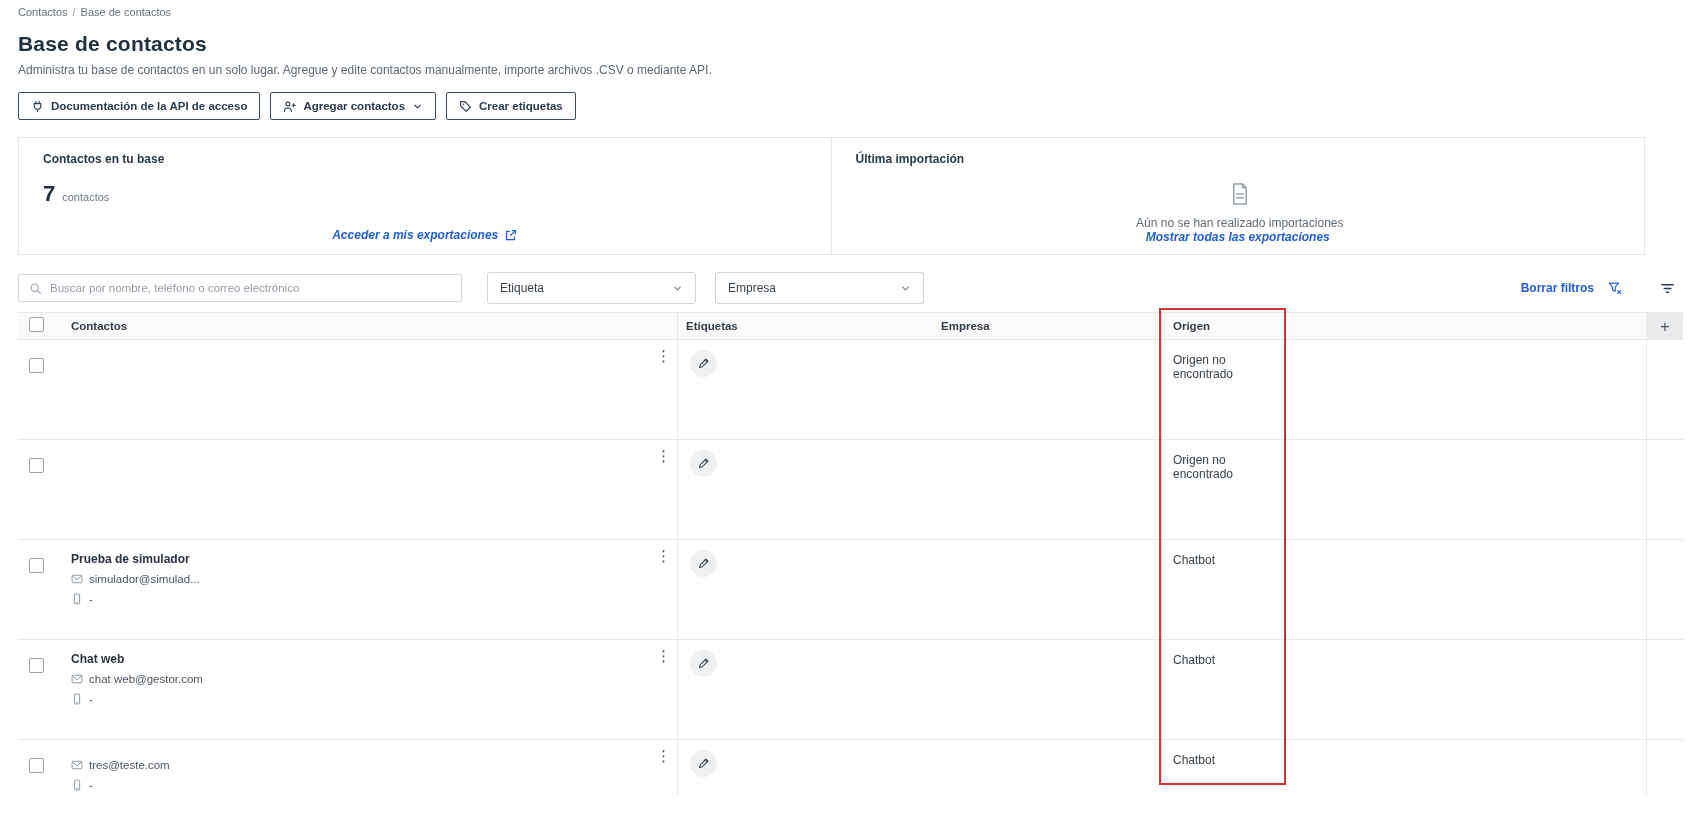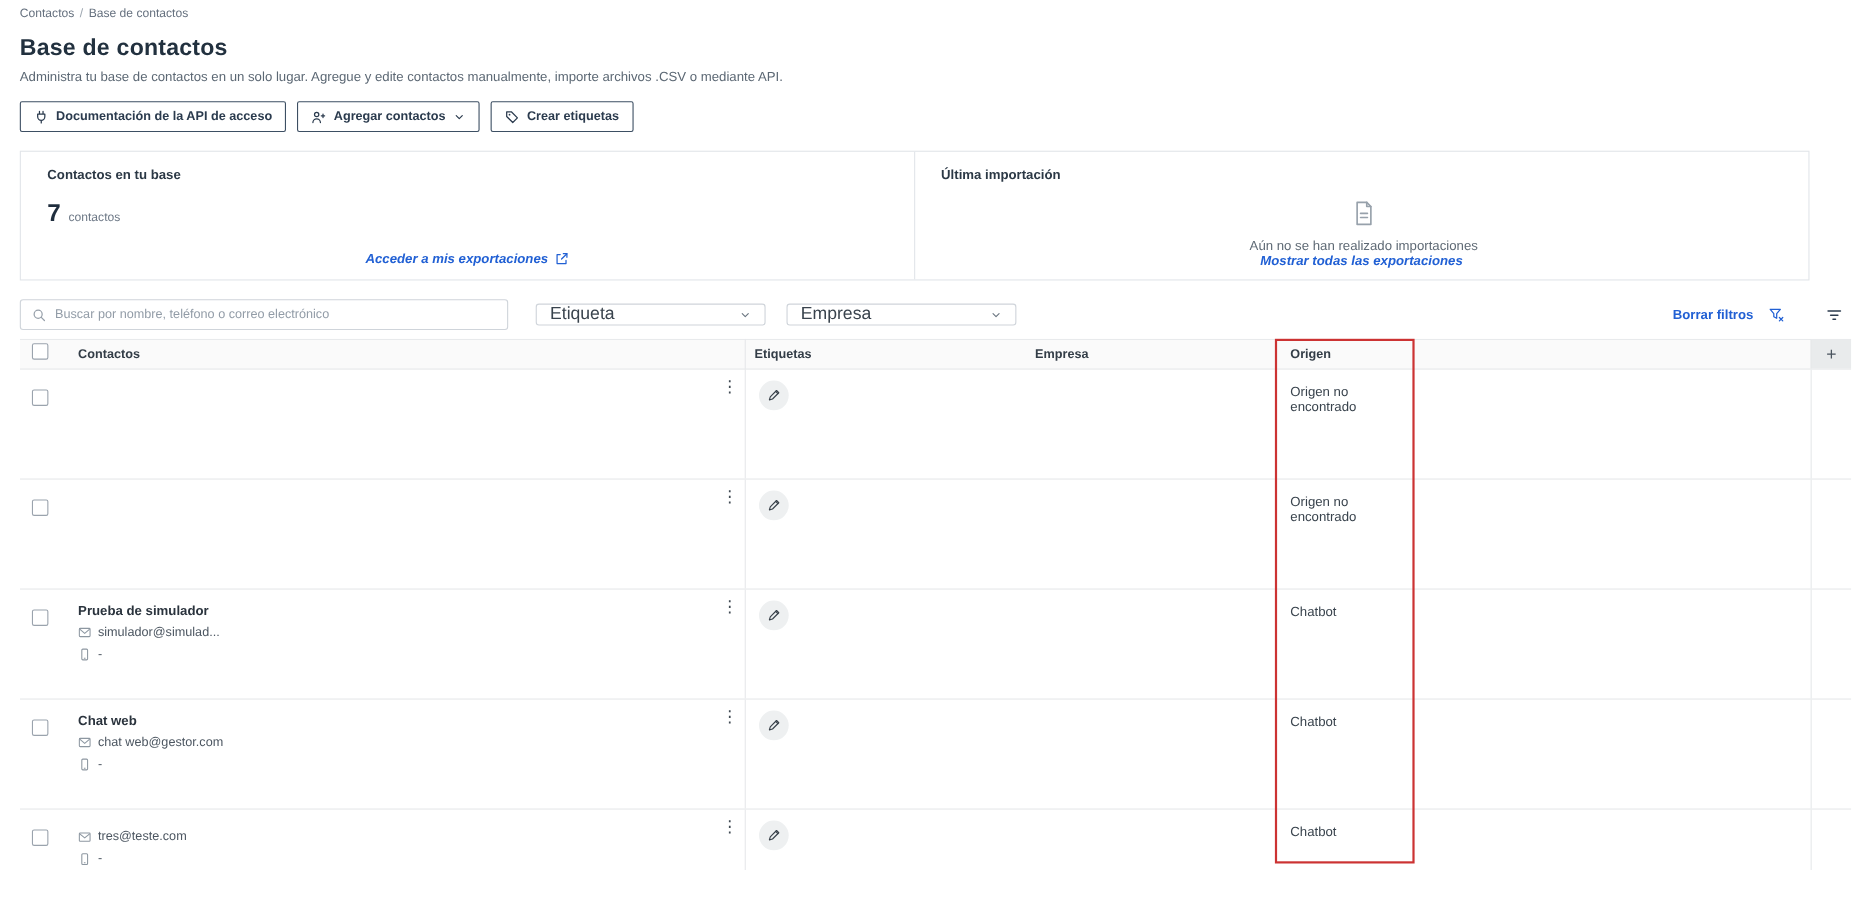--- a/index.html
+++ b/index.html
@@ -36,23 +36,23 @@
   .import-empty { display:flex; align-items:center; gap:10px; margin-top:16px; margin-left:4px;
                   color:#5f6a75; font-size:12px;flex-direction:column; }
   .import-empty svg { color:#97a1ab; flex:none; }
 
   
   .filter-row { display:flex; align-items:center; width:1665px; margin-bottom:8px; padding-right:8px; }
   .search-box { display:flex; align-items:center; gap:8px; width:444px; height:28px;
                 border:1px solid #cfd4da; border-radius:3px; padding:0 10px; margin-right:25px; color:#98a1ab; }
   .search-box input { border:none; outline:none; flex:1; font-size:11.5px; font-family:inherit; color:#39434d; }
   .search-box input::placeholder { color:#929ca7; }
-  .select { display:flex; align-items:center; justify-content:space-between; width:209px; height:20px;
+  .select { display:flex; align-items:center; justify-content:space-between; width:209px; height:32px;
             border:1px solid #cfd4da; border-radius:3px; padding:0 12px; margin-right:19px;
-            font-size:16px; color:#39434d; cursor:pointer; }
+            font-size:12px; color:#39434d; cursor:pointer; }
   .select svg { color:#6b7681; }
   .clear-filters { display:inline-flex; align-items:center; gap:14px; margin-left:auto;
                    color:#2160d4; font-size:12px; font-weight:bold; cursor:pointer; }
   .adv-filter { margin-left:38px; color:#2b3b4e; cursor:pointer; display:inline-flex; }
 
   
   .table { width:1665px; height:483px; overflow:hidden; }
   .thead, .trow { display:flex; }
   .thead { height:28px; border-top:1px solid #e6e8ea; border-bottom:1px solid #e6e8ea;
            background:#fafafa; align-items:center; }

